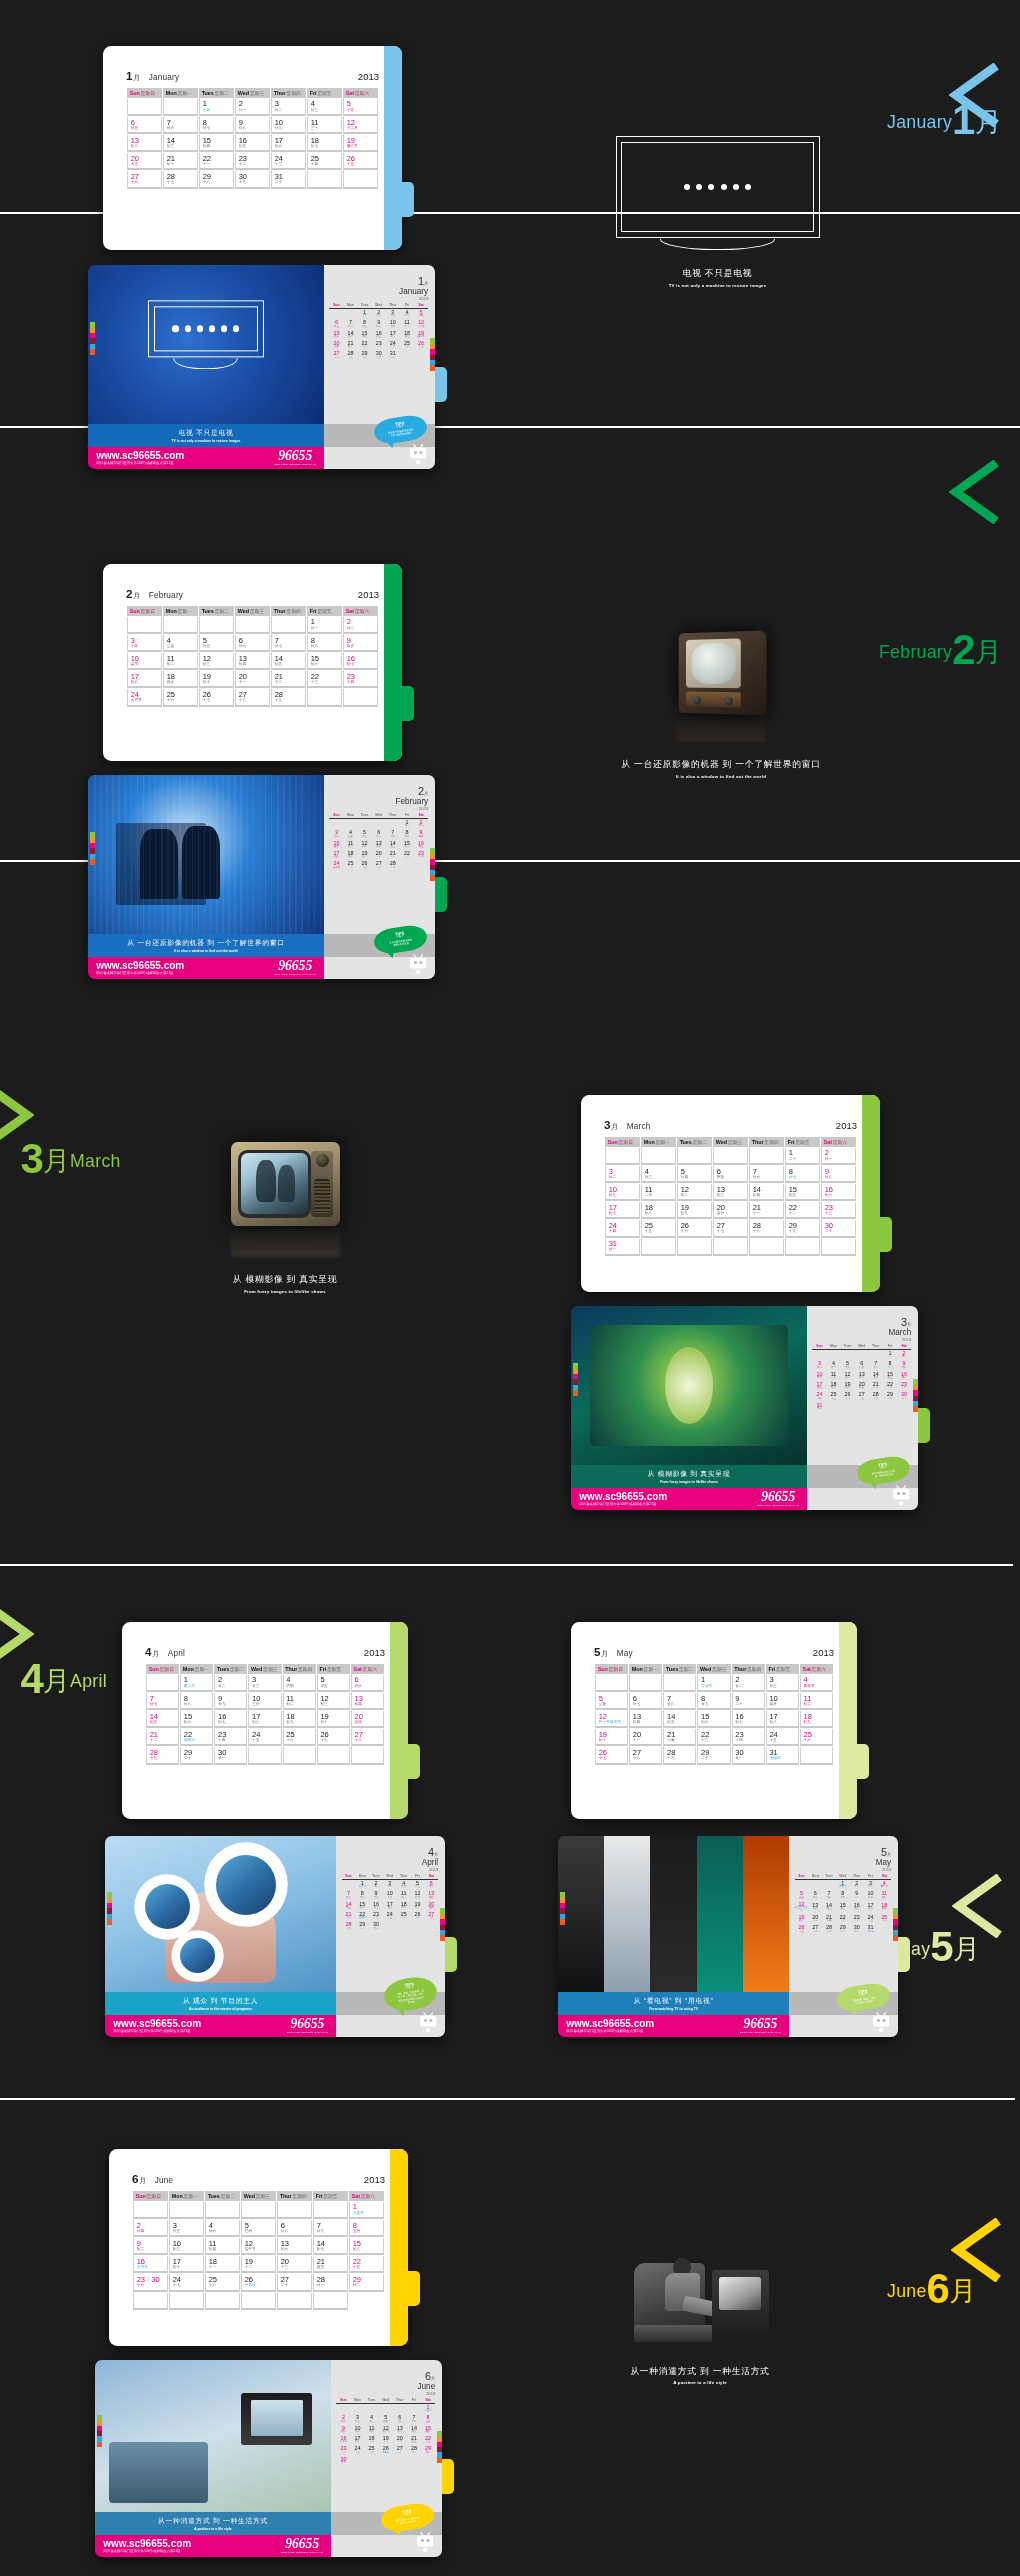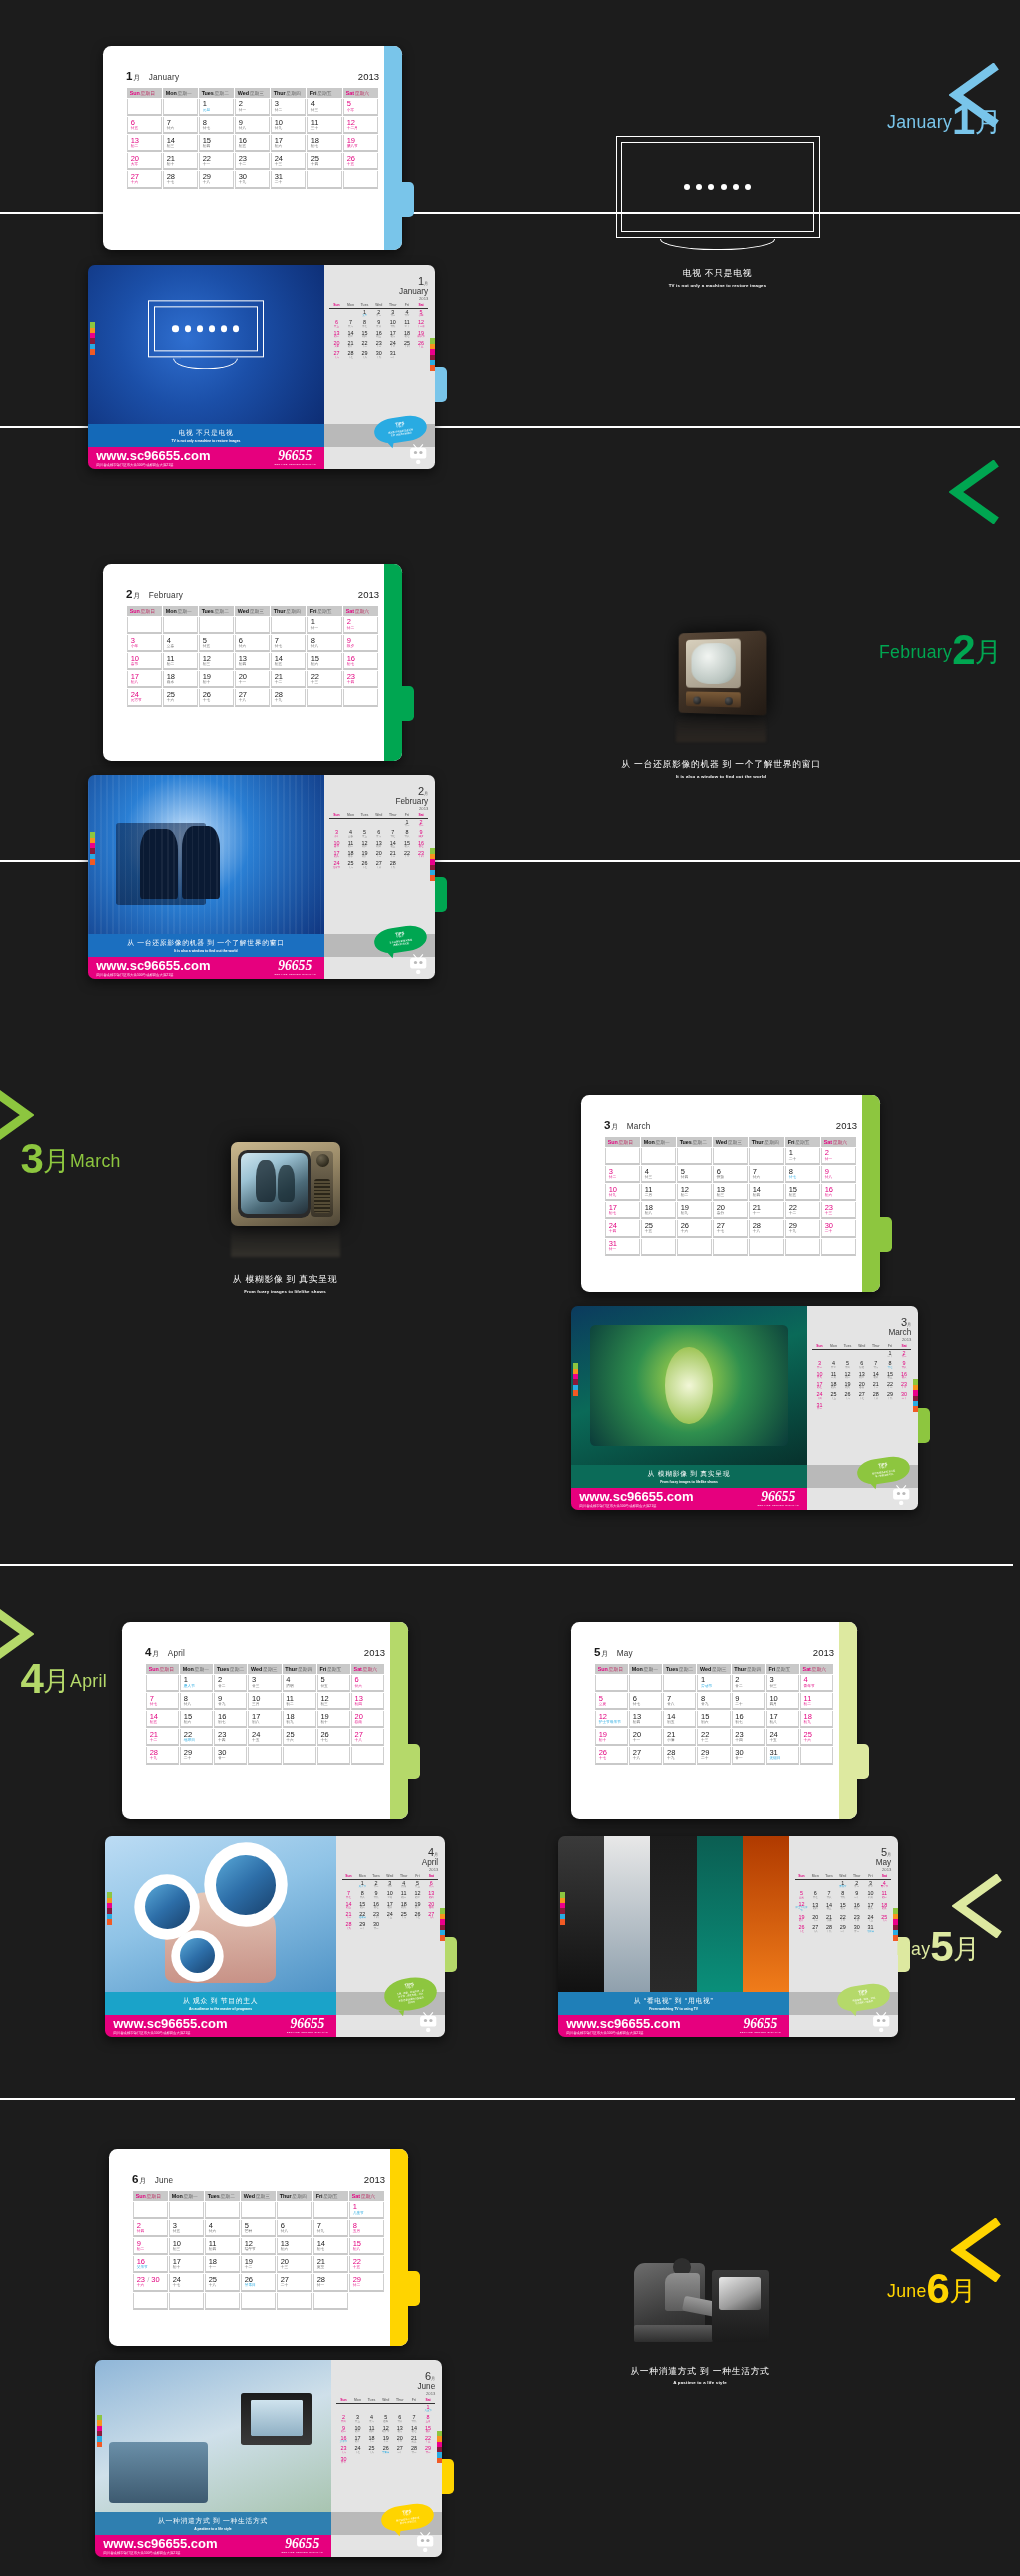--- a/index.html
+++ b/index.html
@@ -69,21 +69,21 @@
   .swatches { position: absolute; left: 2px; top: 36%; width: 4.8px; }
   .swatches i { display: block; height: 5.4px; }
   .swatches-r { position: absolute; right: 0; top: 36%; width: 4.8px; }
   .swatches-r i { display: block; height: 5.4px; }
 
   .pc-slogan { height: 23px; display: flex; flex-direction: column; align-items: center; justify-content: center; }
   .pc-slogan .cn { color: #fff; font-size: 6.8px; letter-spacing: 0.7px; }
   .pc-slogan .en { color: #fff; font-size: 3.4px; font-weight: 700; margin-top: 0.7px; }
 
   .pc-foot { height: 22px; background: #e6007e; display: flex; align-items: center; padding: 0 8.2px; }
-  .pc-foot .url { color: #fff; font-size: 13px; font-weight: 700; line-height: 1.05; }
+  .pc-foot .url { color: #fff; font-size: 10px; font-weight: 700; line-height: 1.05; }
   .pc-foot .addr { color: #fff; font-size: 3.4px; line-height: 1.2; opacity: .95; }
   .pc-foot .logo { margin-left: auto; text-align: center; }
   .pc-foot .logo .big { color: #fff; font-family: "Liberation Serif", serif; font-style: italic; font-size: 13.6px; font-weight: 700; line-height: .9; }
   .pc-foot .logo .sub { color: #fff; font-size: 2.4px; letter-spacing: 0.4px; }
 
   
   .mini { position: absolute; left: 5.4px; right: 6.8px; top: 9.5px; }
   .mini-h { text-align: right; }
   .mini-h .mn { font-size: 11px; color: #333; font-weight: 400; }
   .mini-h .mc { font-size: 4.1px; color: #555; }

